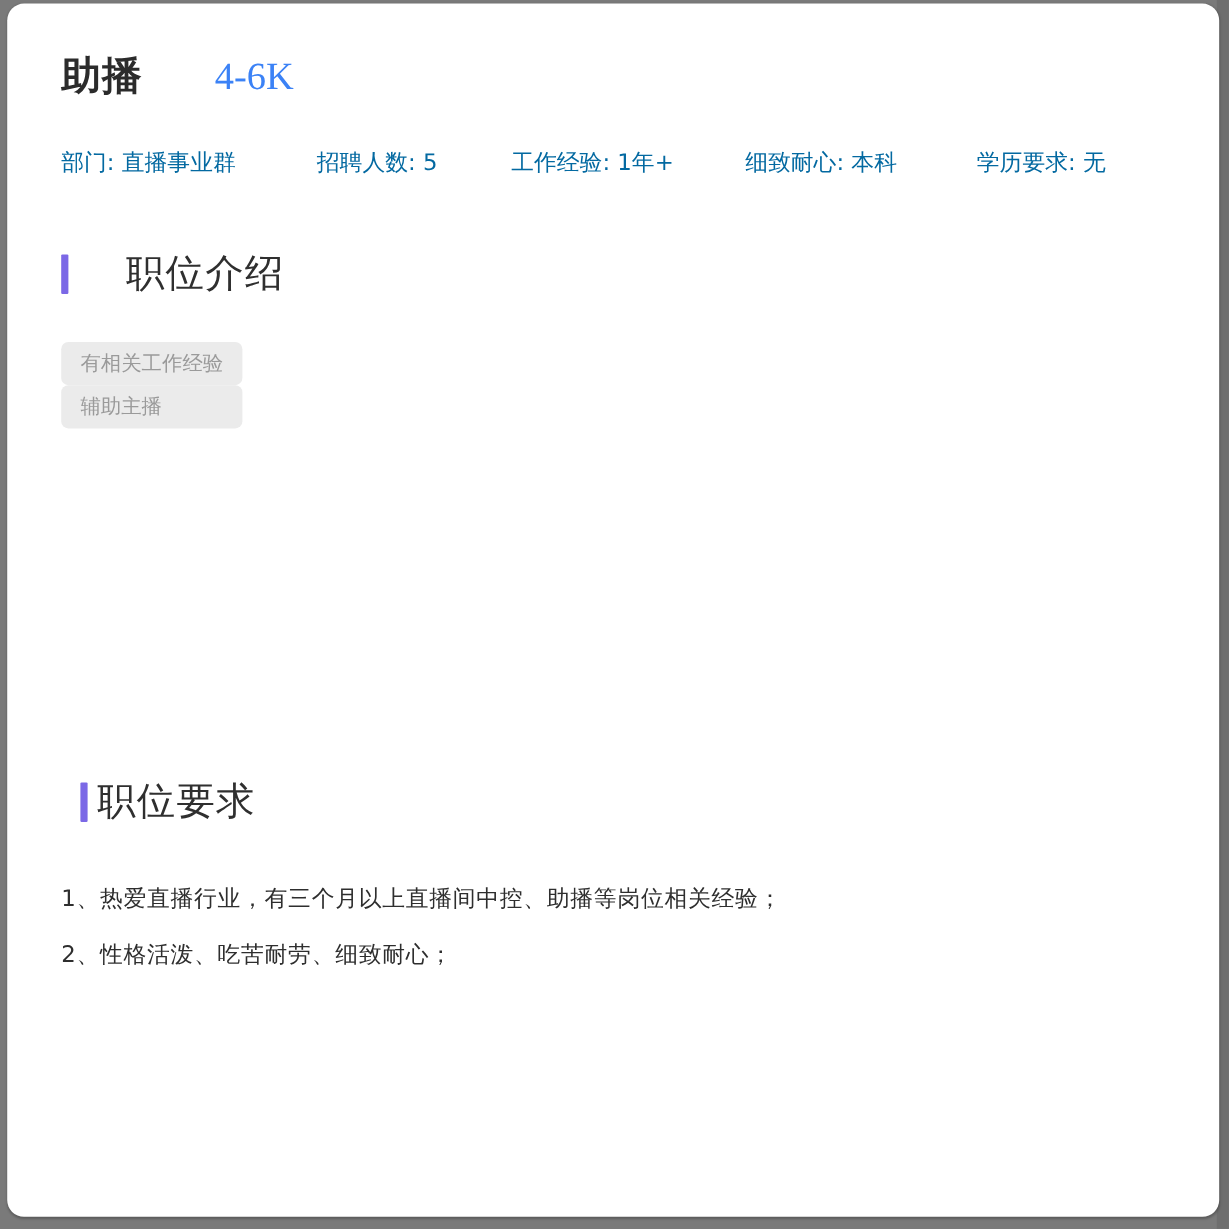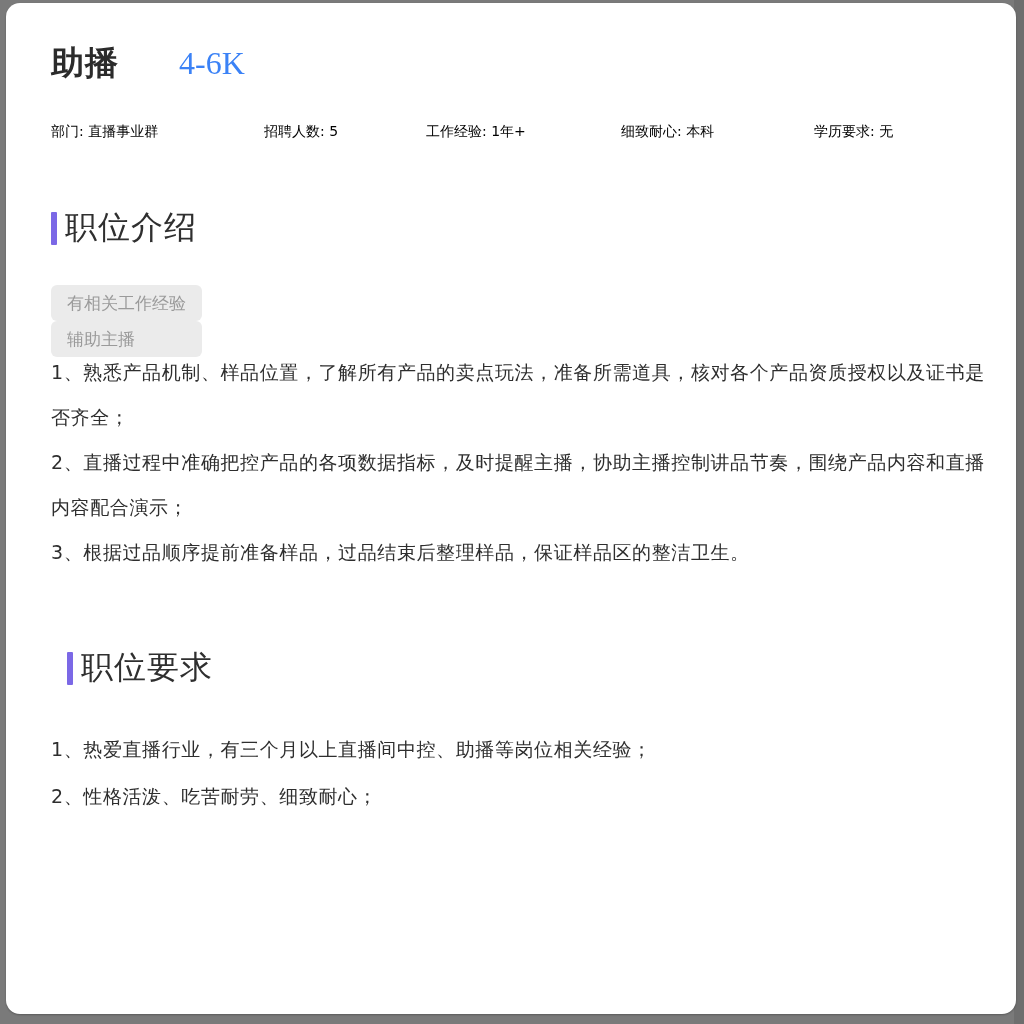--- a/index.html
+++ b/index.html
@@ -52,22 +52,22 @@
       font-size: 32px;
       color: #3b82f6;
       margin-left: 22px;
       font-family: Liberation Serif, serif;
     }
     .meta-row {
       position: absolute;
       left: 45px;
       top: 120px;
       display: flex;
-      font-size: 14px;
-      color: #000000;
+      font-size: 19px;
+      color: #0369a1;
     }
     .meta-item { white-space: nowrap; }
     .meta-item:nth-child(1) { width: 213px; }
     .meta-item:nth-child(2) { width: 162px; }
     .meta-item:nth-child(3) { width: 195px; }
     .meta-item:nth-child(4) { width: 193px; }
 
     .section-heading {
       position: absolute;
       left: 45px;
@@ -130,35 +130,30 @@
   </div>
 
   <div class="meta-row">
     <span class="meta-item">部门: 直播事业群</span>
     <span class="meta-item">招聘人数: 5</span>
     <span class="meta-item">工作经验: 1年+</span>
     <span class="meta-item">细致耐心: 本科</span>
     <span class="meta-item">学历要求: 无</span>
   </div>
 
-  <div class="section-heading" style="top:203px;">
+  <div class="section-heading" style="top:203px;gap:40px;">
     <span class="section-bar"></span>
     <span class="section-title">职位介绍</span>
   </div>
 
   <div class="tags">
     <span class="tag">有相关工作经验</span>
     <span class="tag">辅助主播</span>
   </div>
 
-  <div class="para" style="top:347px;">
-    <p>1、熟悉产品机制、样品位置，了解所有产品的卖点玩法，准备所需道具，核对各个产品资质授权以及证书是否齐全；</p>
-    <p>2、直播过程中准确把控产品的各项数据指标，及时提醒主播，协助主播控制讲品节奏，围绕产品内容和直播内容配合演示；</p>
-    <p>3、根据过品顺序提前准备样品，过品结束后整理样品，保证样品区的整洁卫生。</p>
-  </div>
 
   <div class="section-heading" style="top:643px;margin-left:16px;">
     <span class="section-bar"></span>
     <span class="section-title">职位要求</span>
   </div>
 
   <div class="para" style="top:723px; line-height:47px;">
     <p>1、热爱直播行业，有三个月以上直播间中控、助播等岗位相关经验；</p>
     <p>2、性格活泼、吃苦耐劳、细致耐心；</p>
   </div>

